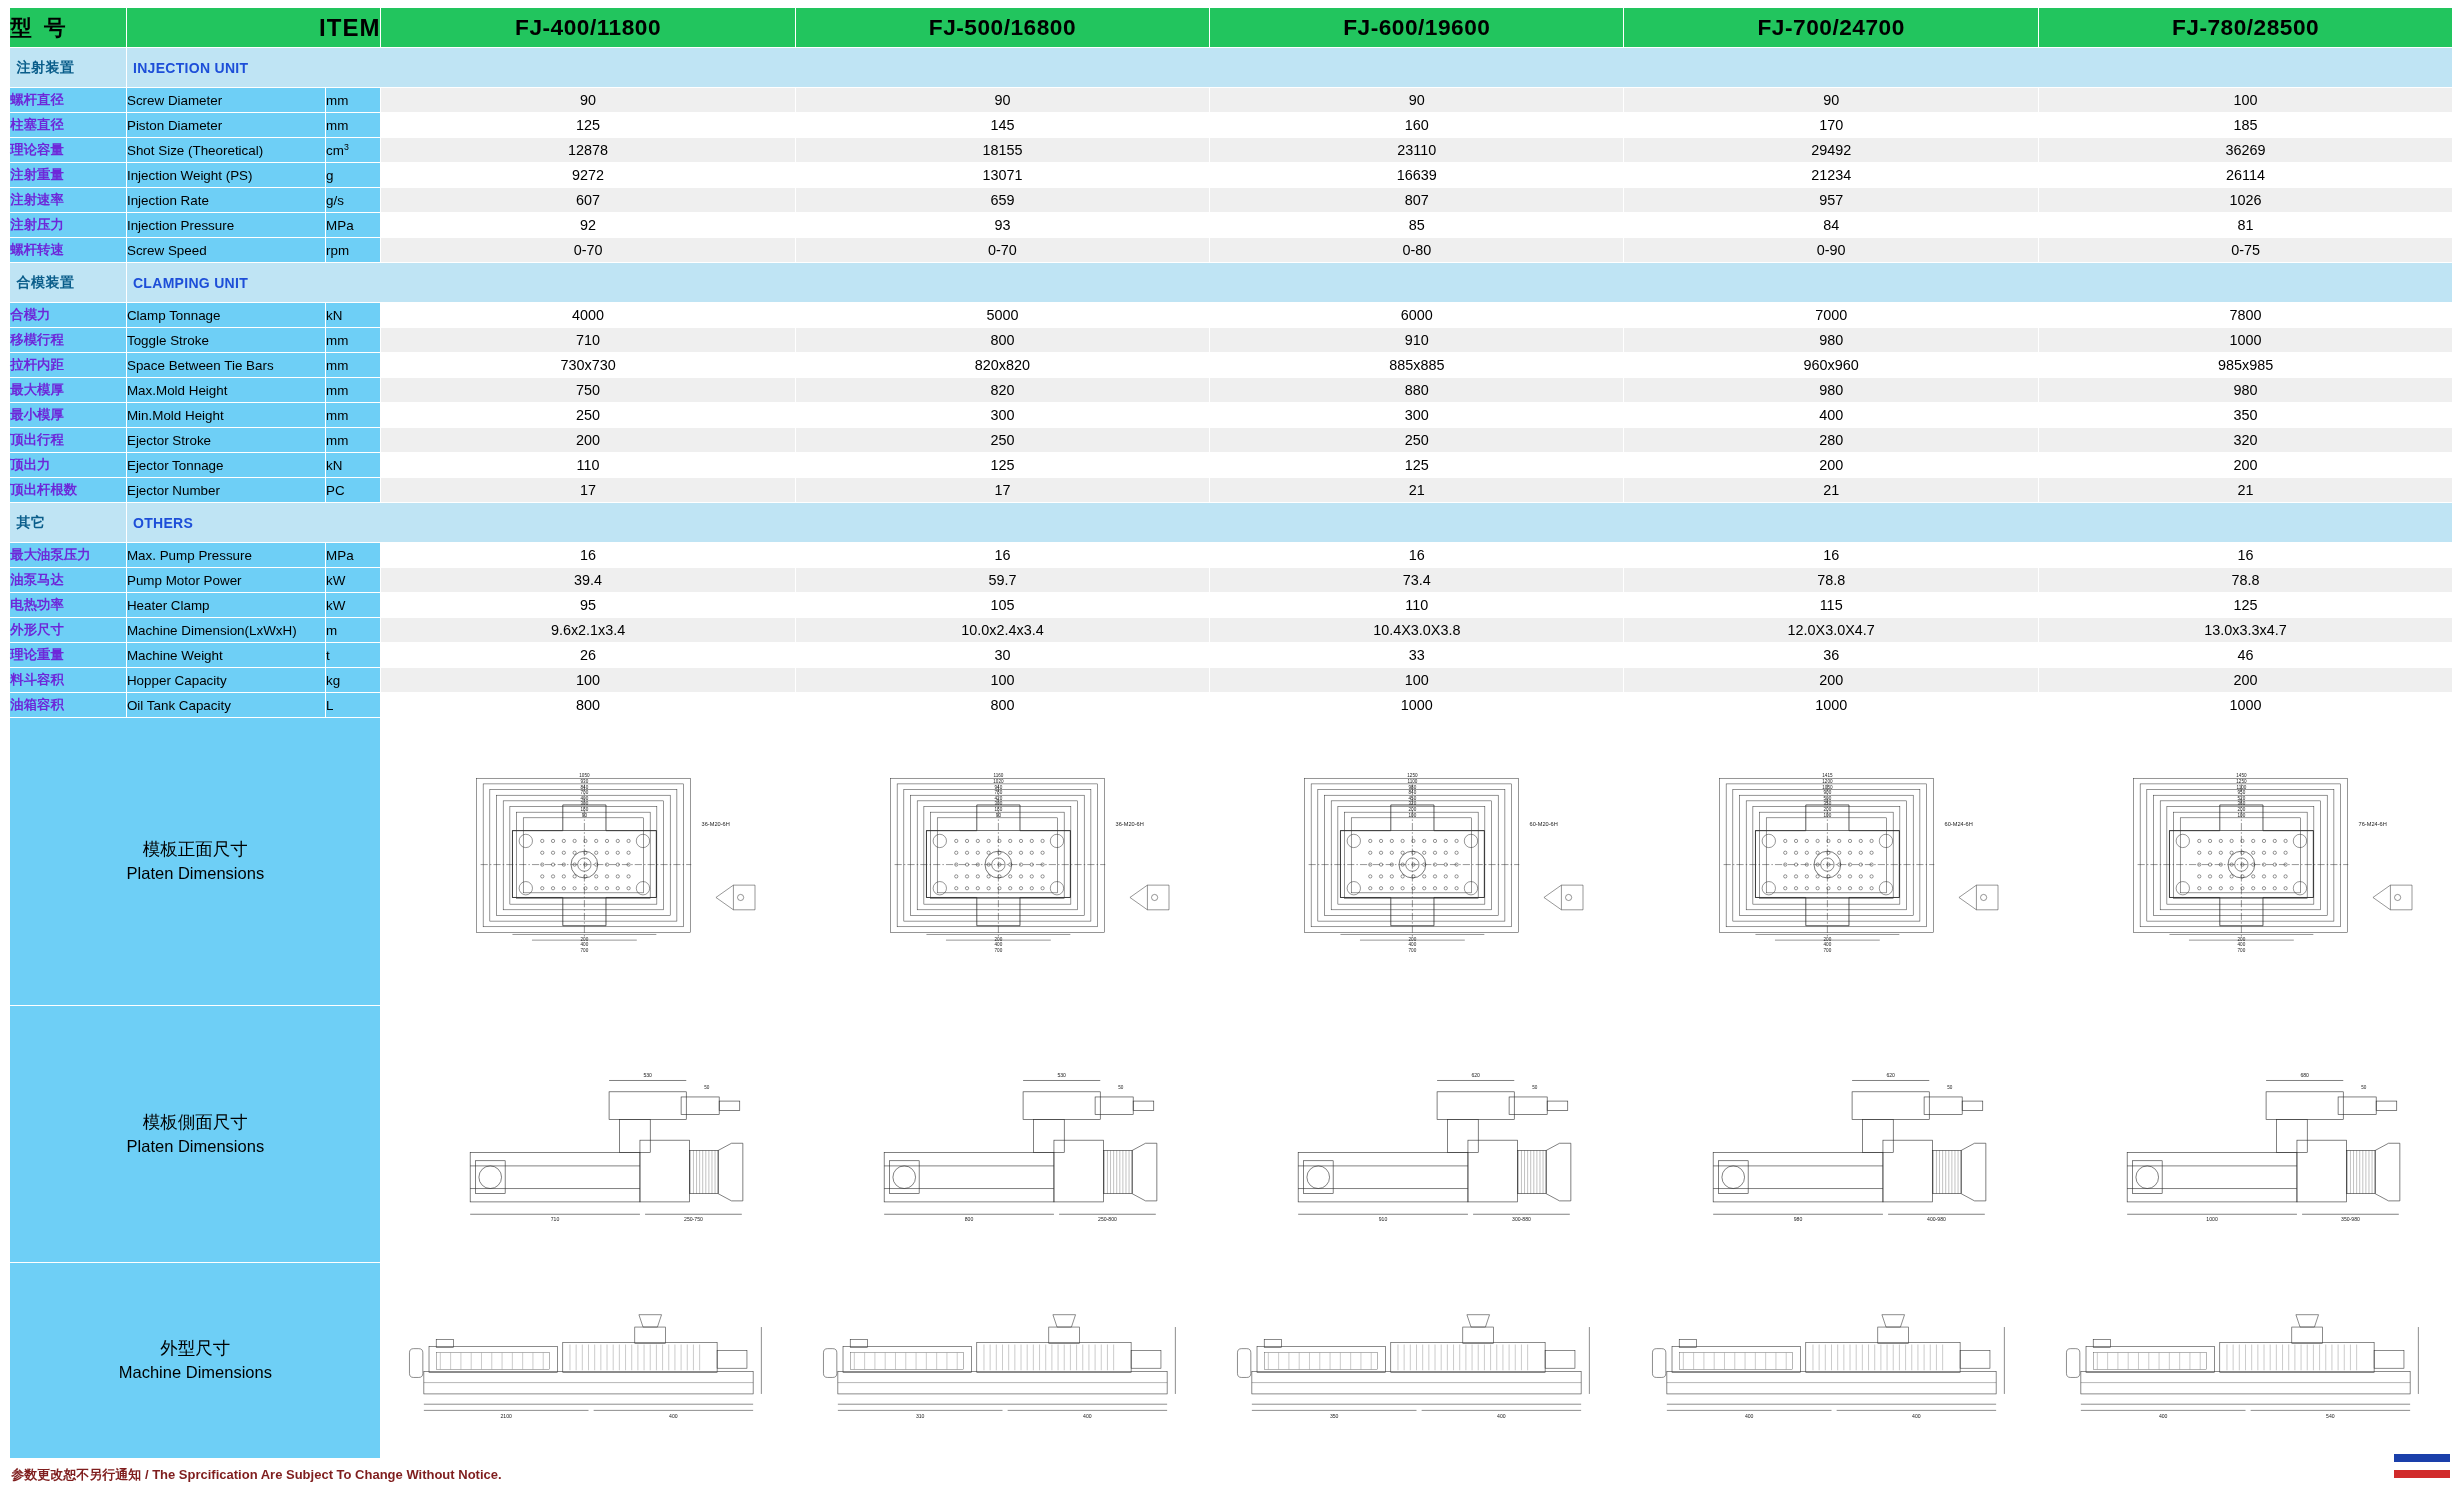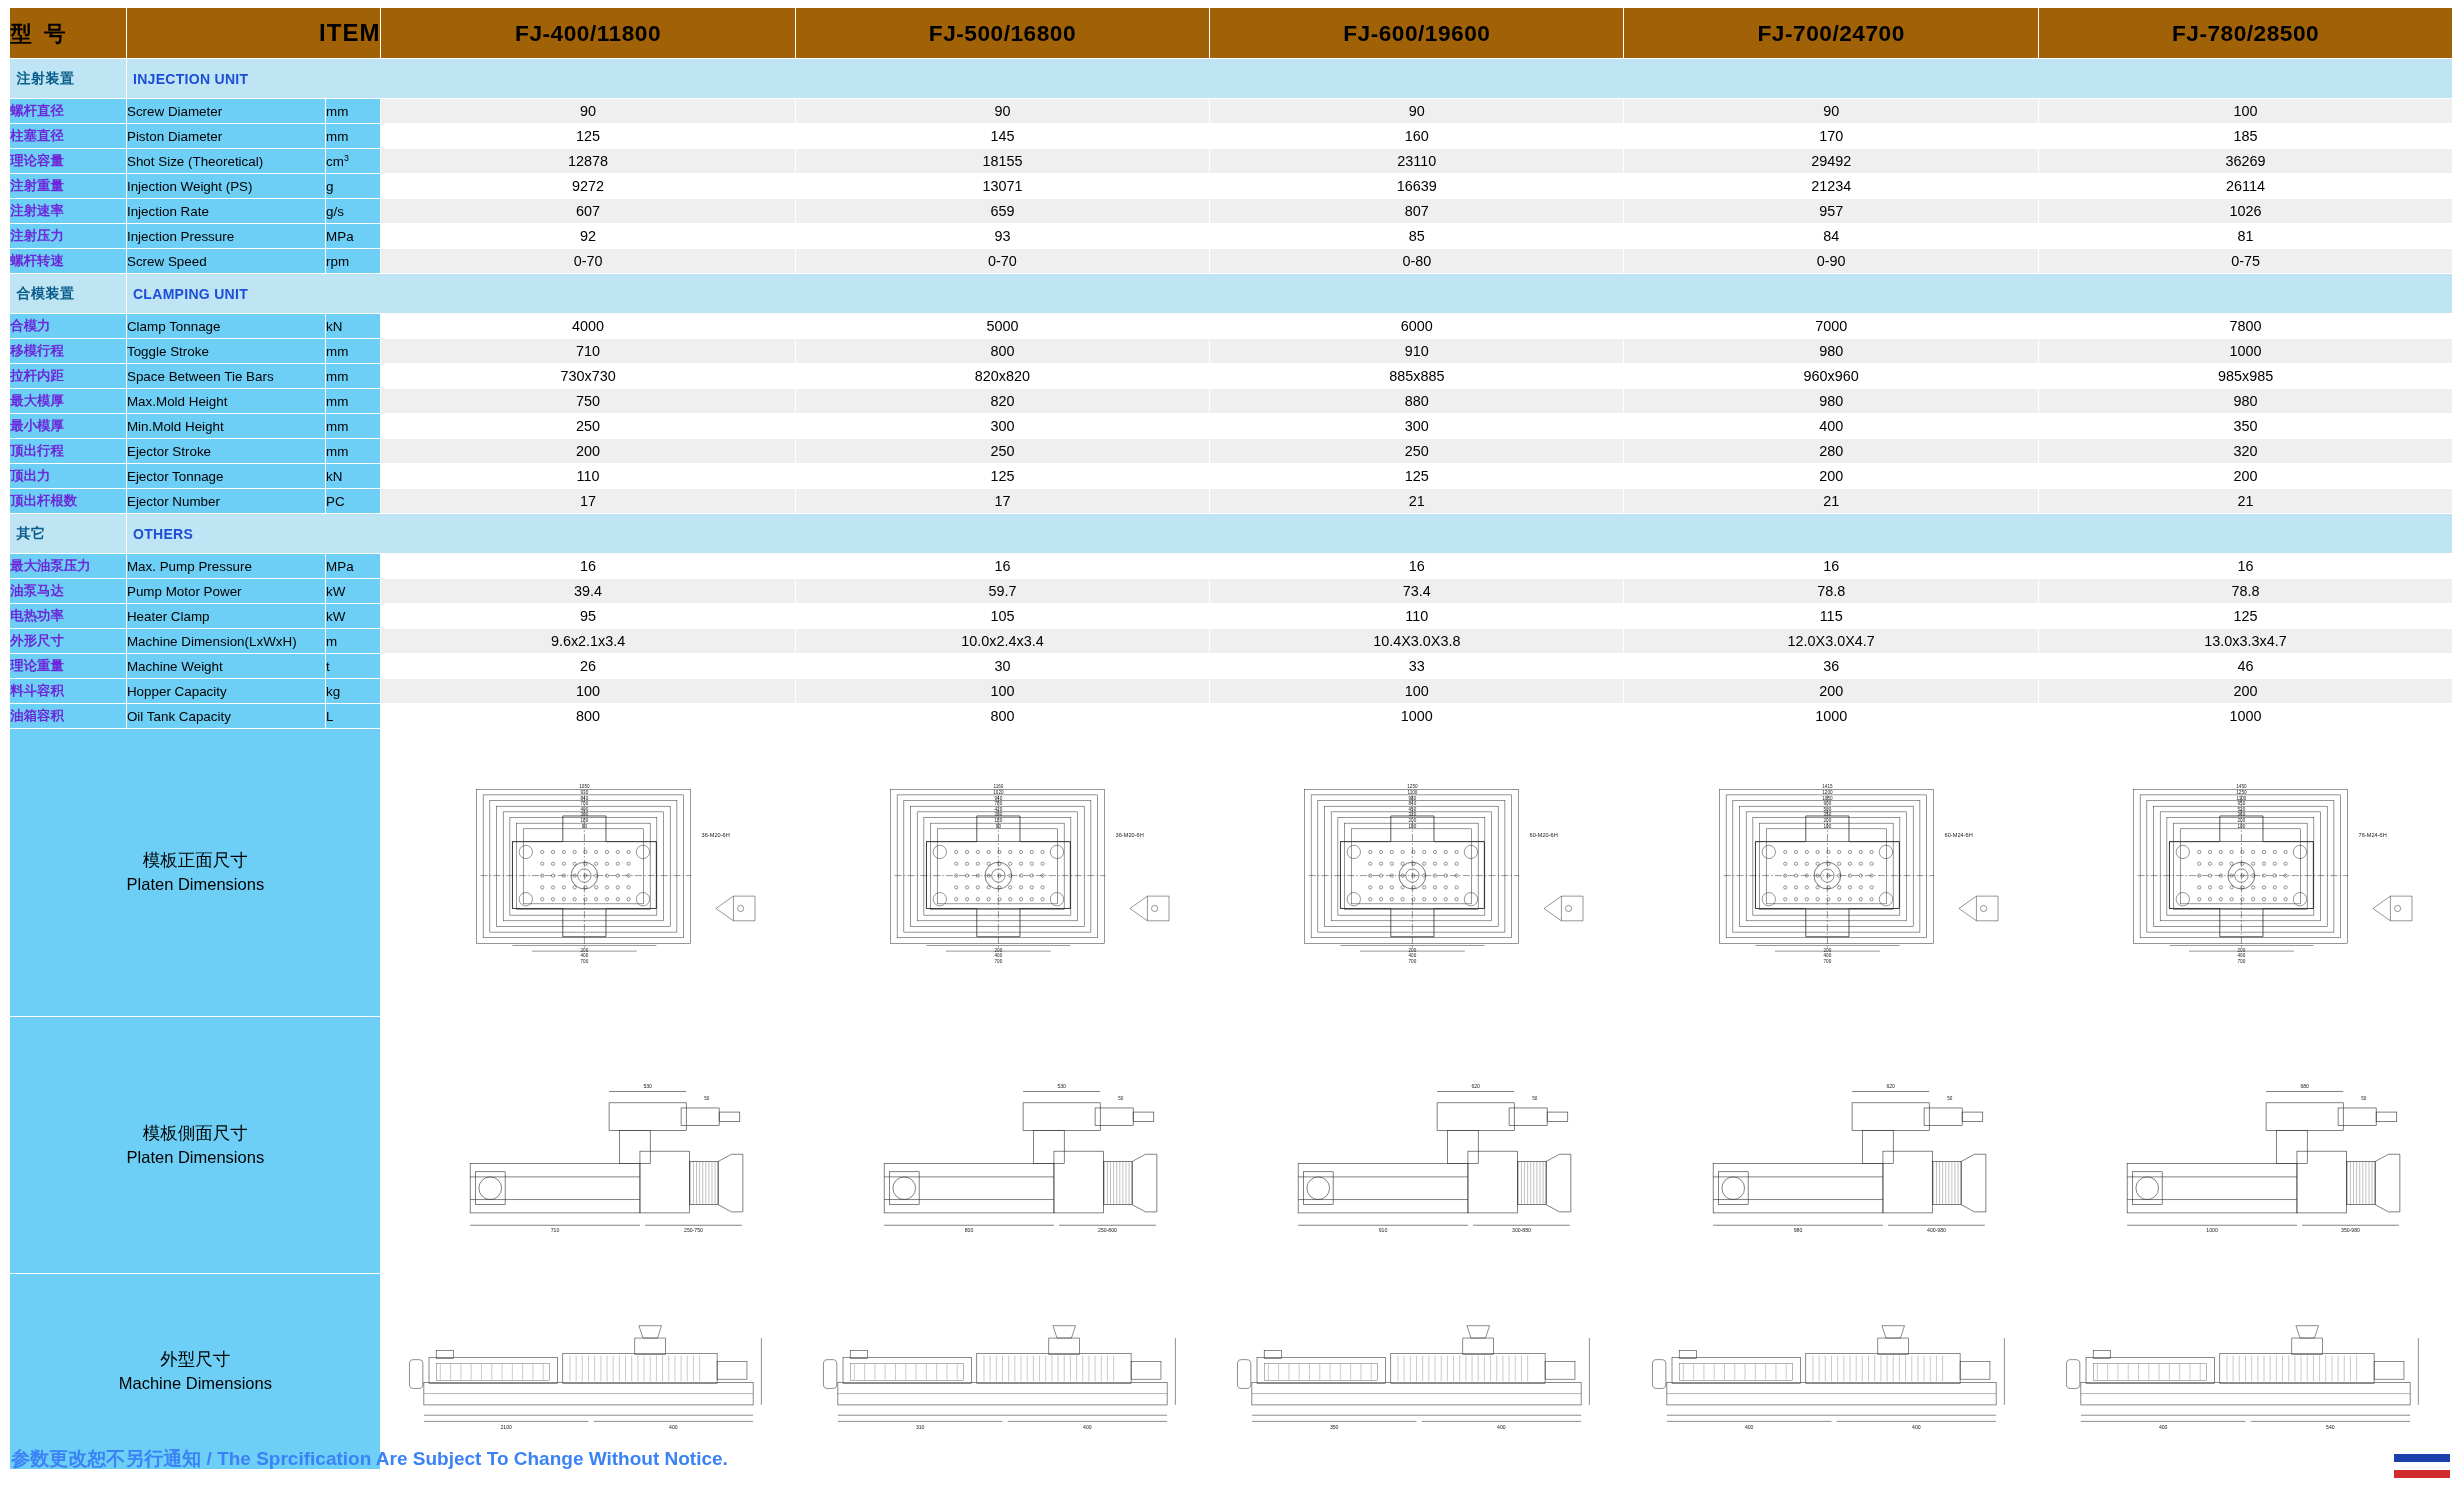--- a/index.html
+++ b/index.html
@@ -27,25 +27,25 @@
   }
 
   
   col.c-cn   { width: 116px; }
   col.c-en   { width: 198px; }
   col.c-unit { width: 55px; }
   col.c-mod  { width: 412px; }
 
   
   .hdr {
-    background: #a16207;
+    background: #22c55e;
     color: #000000;
     font-weight: bold;
     text-align: center;
-    height: 51px;
+    height: 40px;
     border: 1px solid #ffffff;
   }
   .hdr-cn { font-size: 21.6px; letter-spacing: 3.1px; padding-left: 7.2px; text-align: left; }
   .hdr-item { font-size: 24px; text-align: right; padding-left: 11.3px; letter-spacing: 1px; }
   .hdr-model { font-size: 22.7px; letter-spacing: 0.5px; }
 
   
   .sect td {
     background: #bfe4f4;
     height: 40px;
@@ -103,24 +103,24 @@
     padding: 3.1px;
     vertical-align: middle;
     text-align: center;
   }
   .drawcell svg { display: block; margin: 0 auto; }
 
   
   .footer {
     position: absolute;
     left: 11.3px;
-    bottom: 14px;
-    font-size: 19px;
+    bottom: 2px;
+    font-size: 13px;
     font-weight: bold;
-    color: #3b82f6;
+    color: #7f1d1d;
     letter-spacing: 0px;
   }
   .flag {
     position: absolute;
     right: 12.4px;
     bottom: 8.2px;
     width: 56px;
     height: 24px;
   }
   .flag .stripe { position:absolute; left:0; width:100%; height:33.33%; }

